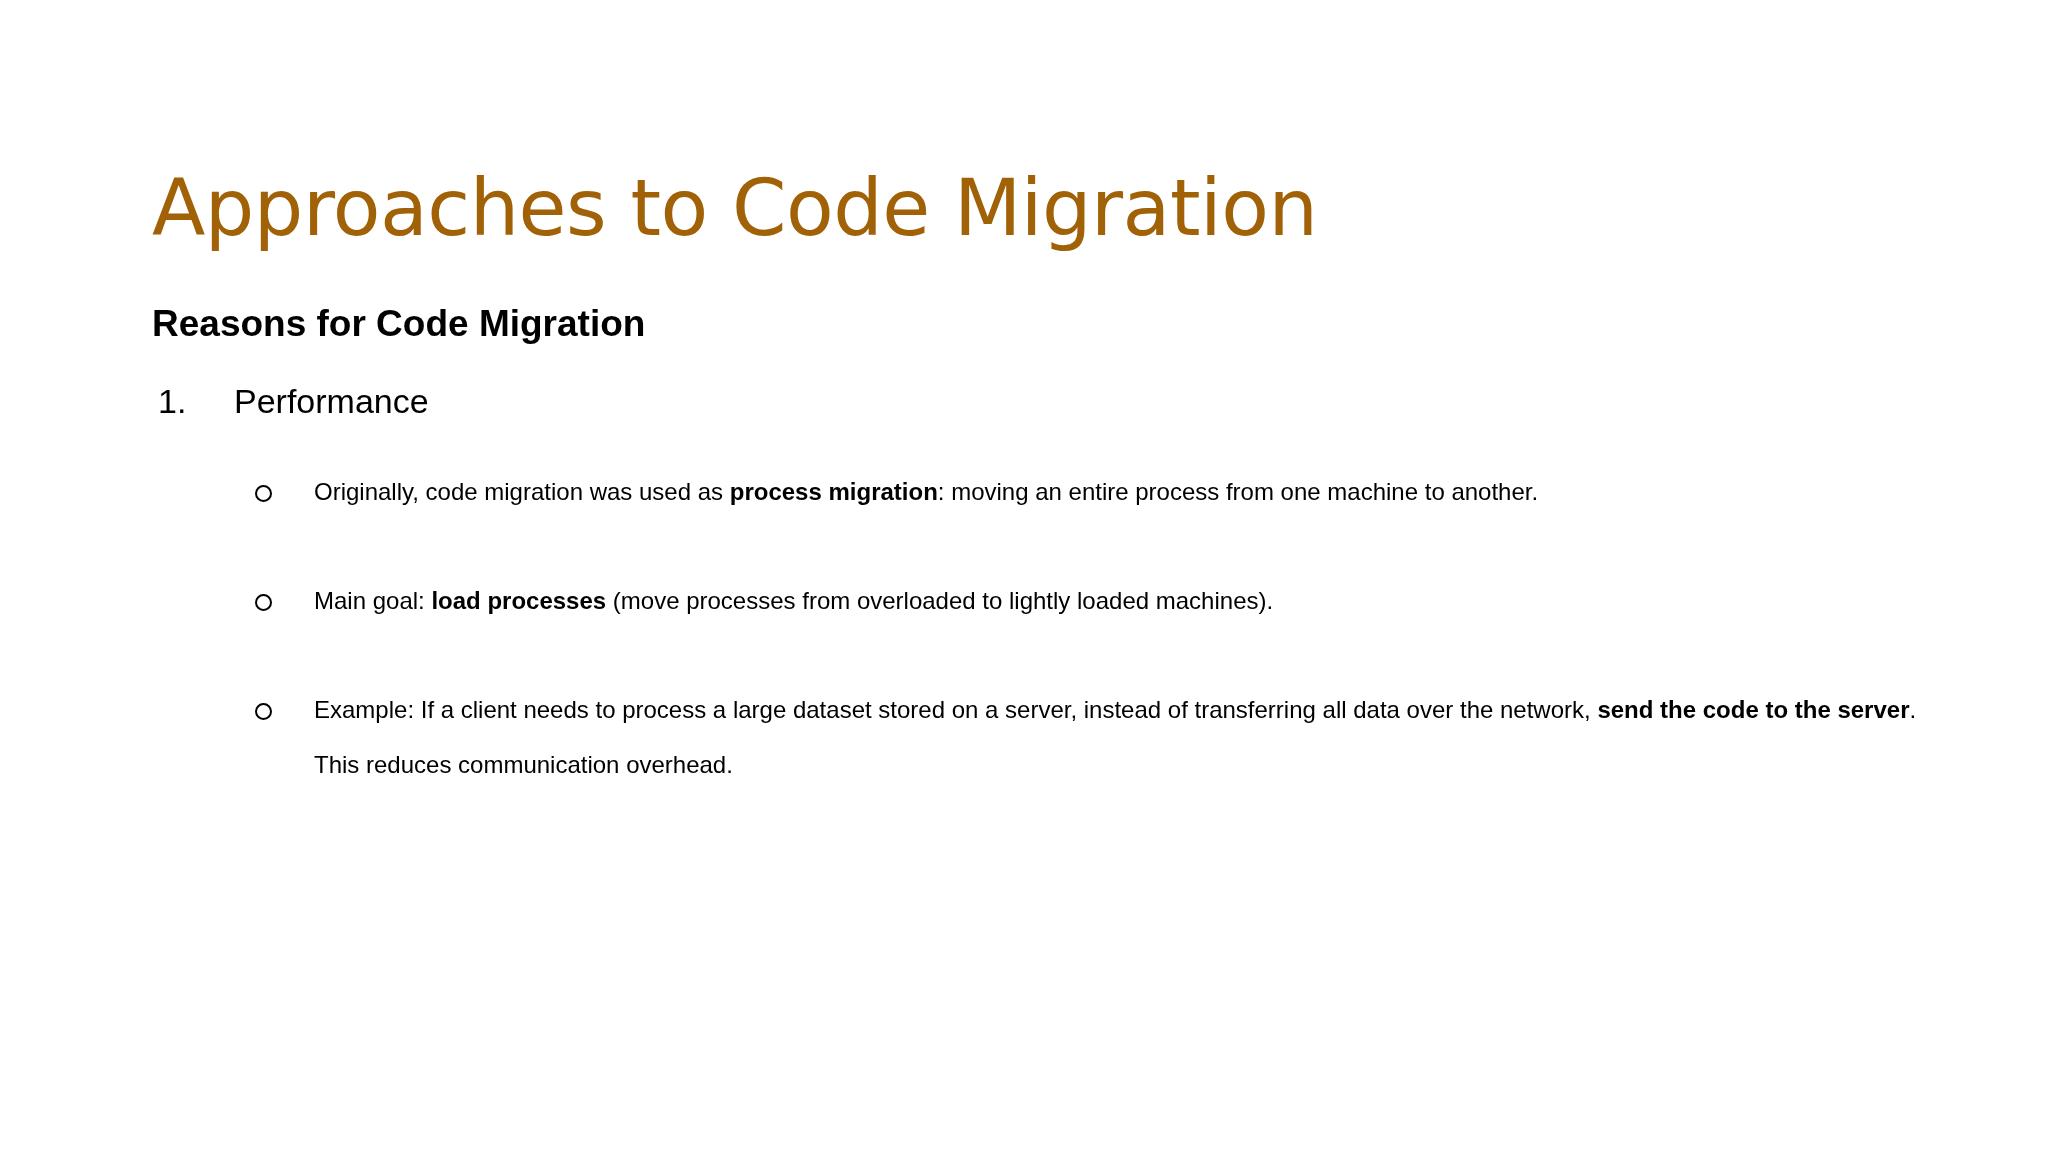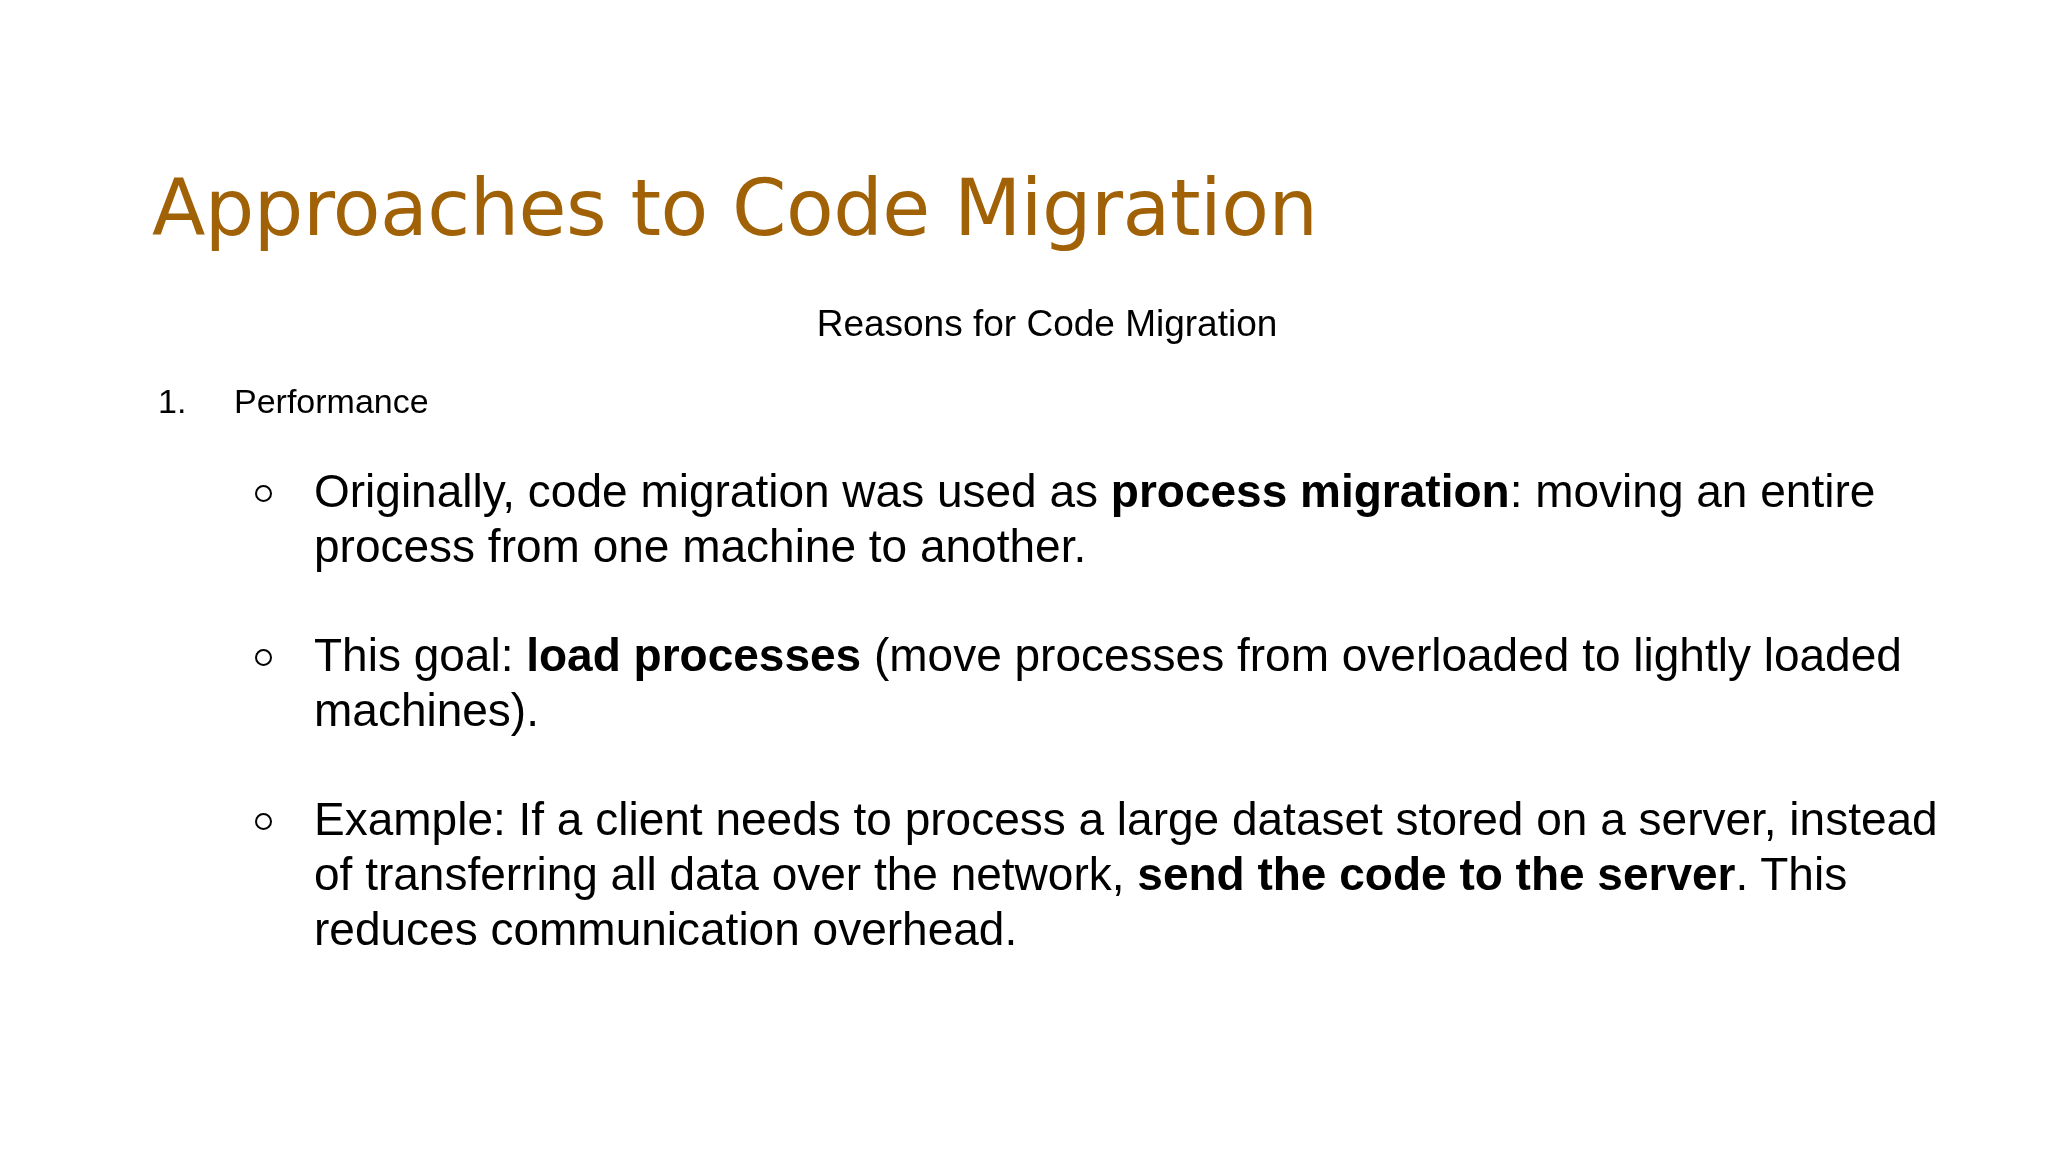--- a/index.html
+++ b/index.html
@@ -42,26 +42,25 @@
   
   .body-block {
     position: absolute;
     left: 152px;
     top: 300px;
     width: 1790px;
   }
 
   .section-heading {
     font-family: "Liberation Sans", sans-serif;
-    font-weight: normal;
+    font-weight: bold;
     font-size: 37px;
     line-height: 48px;
     color: #000000;
     margin: 0 0 30px 0;
-    text-align: center;
   }
 
   
   .num-list {
     margin: 0;
     padding: 0;
     list-style: none;
   }
   .num-item {
     position: relative;
@@ -91,21 +90,21 @@
     margin: 40px 0 0 0;
     padding: 0;
     list-style: none;
   }
   .sub-item {
     position: relative;
     padding-left: 80px;
     margin-bottom: 54px;
     font-family: "Liberation Sans", sans-serif;
     font-weight: 400;
-    font-size: 46px;
+    font-size: 24px;
     line-height: 55px;
     color: #000000;
   }
   .sub-item:last-child {
     margin-bottom: 0;
   }
   .sub-marker {
     position: absolute;
     left: 18px;
     top: 0;
@@ -152,21 +151,21 @@
 
         <ul class="sub-list">
 
           <li class="sub-item">
             <span class="sub-marker"><span class="ring"></span></span>
             <span class="sub-text"><span>Originally, code migration was used as </span><b>process migration</b><span>: moving an entire process from one machine to another.</span></span>
           </li>
 
           <li class="sub-item">
             <span class="sub-marker"><span class="ring"></span></span>
-            <span class="sub-text"><span>This goal: </span><b>load processes</b><span> (move processes from overloaded to lightly loaded machines).</span></span>
+            <span class="sub-text"><span>Main goal: </span><b>load processes</b><span> (move processes from overloaded to lightly loaded machines).</span></span>
           </li>
 
           <li class="sub-item">
             <span class="sub-marker"><span class="ring"></span></span>
             <span class="sub-text"><span>Example: If a client needs to process a large dataset stored on a server, instead of transferring all data over the network, </span><b>send the code to the server</b><span>. This reduces communication overhead.</span></span>
           </li>
 
         </ul>
       </li>
     </ol>

